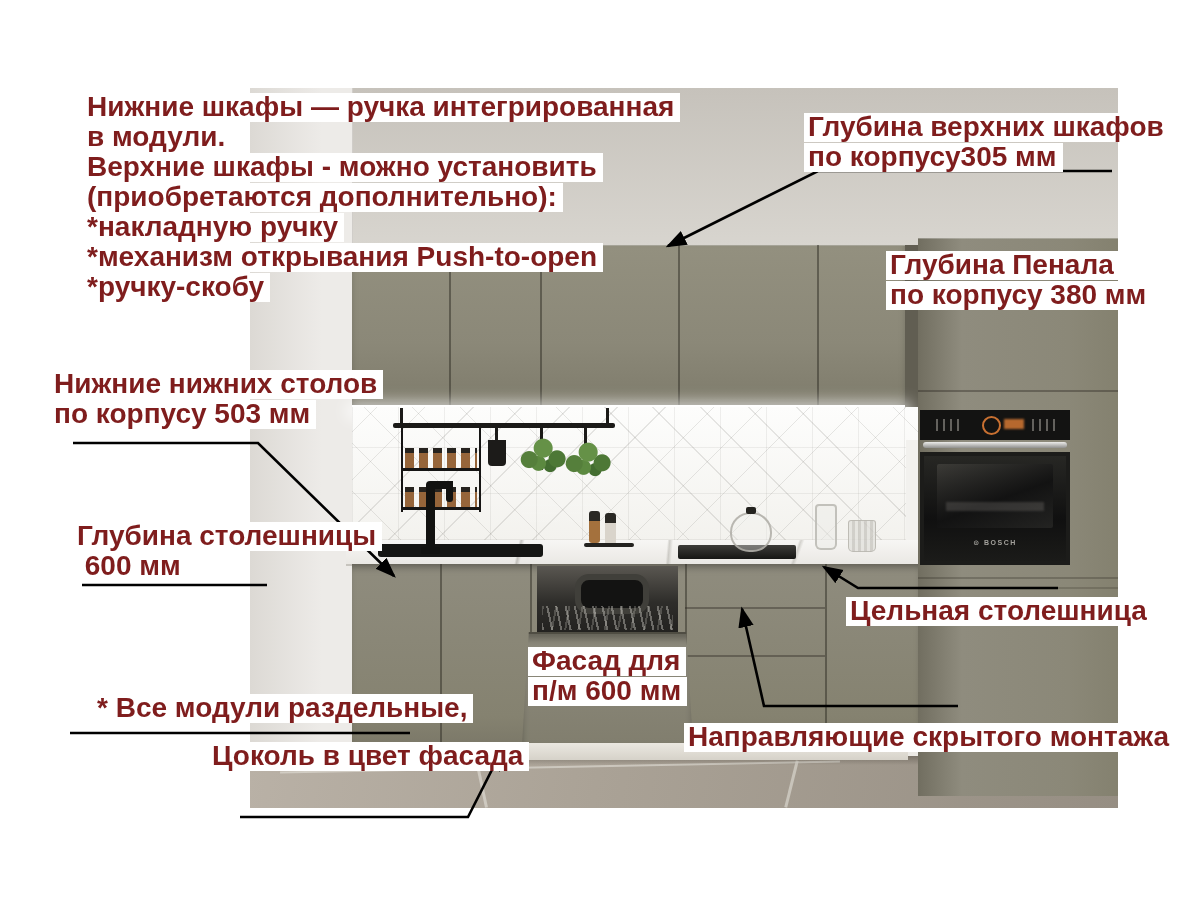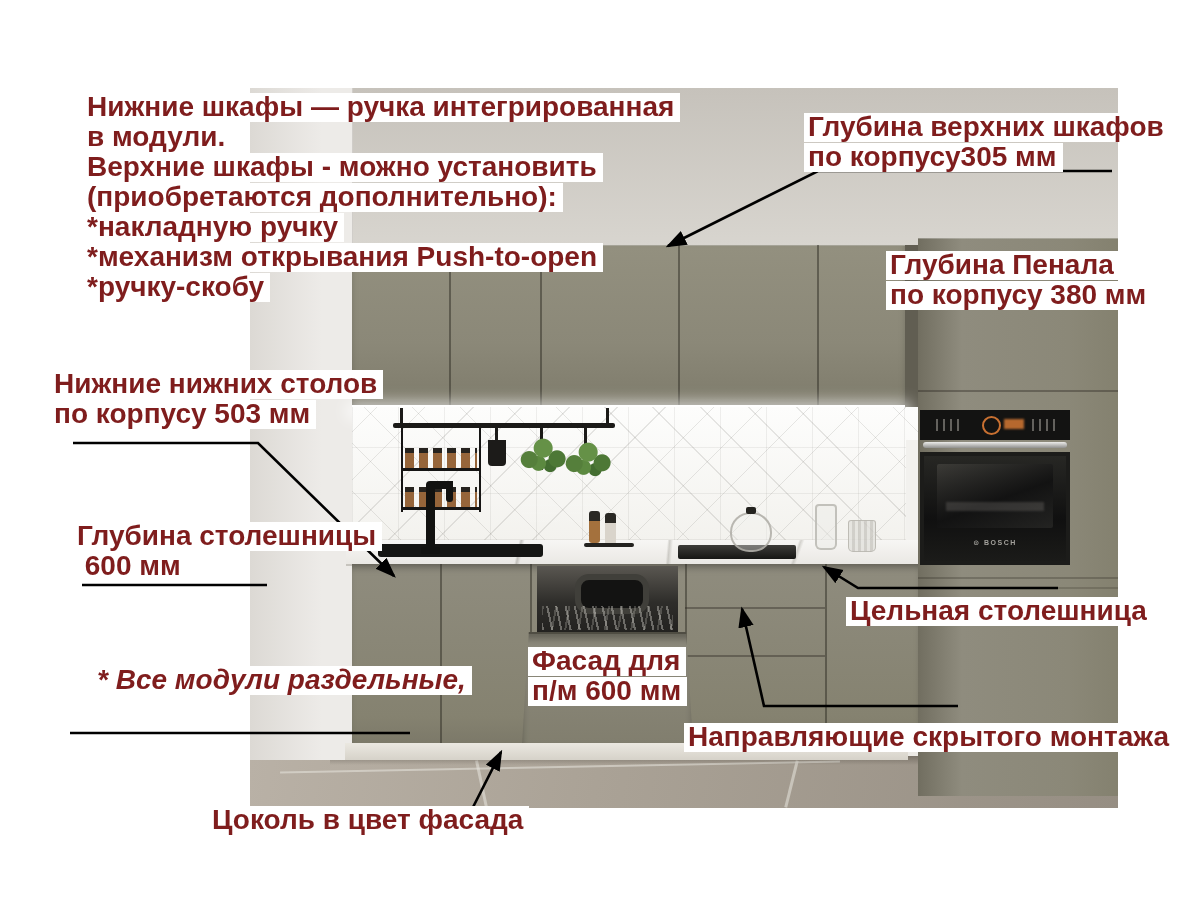--- a/index.html
+++ b/index.html
@@ -118,21 +118,21 @@
   .teapot::before{content:"";position:absolute;left:14px;top:-7px;width:10px;height:7px;background:#24231f;border-radius:2px;}
   .carafe{left:565px;top:416px;width:22px;height:46px;border:2px solid rgba(190,188,182,.9);
     border-radius:4px 4px 6px 6px;background:rgba(236,235,231,.5);box-sizing:border-box;}
   .cup{left:598px;top:432px;width:26px;height:30px;border:1px solid rgba(185,183,176,.9);
     background:repeating-linear-gradient(90deg,rgba(226,225,220,.8) 0 3px,rgba(200,198,192,.8) 3px 6px);
     border-radius:3px 3px 5px 5px;}
   
   #arrows{position:absolute;left:0;top:0;width:1201px;height:900px;pointer-events:none;}
   .lbl{position:absolute;font-weight:bold;font-size:28px;line-height:24px;color:#7f1d1d;text-align:right;}
   .lbl .hl{display:table;background:#fff;padding:2px 6px 3px 4px;margin-bottom:1px;white-space:pre;}
-  .italic{font-style:italic;}
+  .italic{margin-top:28px;}
 </style>
 </head>
 <body>
 
 <div id="stage">
 
   <div id="photo">
     <div class="abs floor"></div>
     <div class="abs seam" style="left:30px;top:678px;width:560px;transform:rotate(-1.1deg);"></div>
     <div class="abs seam" style="left:540px;top:672px;width:3px;height:48px;transform:rotate(14deg);"></div>
@@ -262,21 +262,21 @@
 
   <div class="lbl" style="left:73px;top:522px;">
     <span class="hl">Глубина столешницы</span>
     <span class="hl"> 600 мм</span>
   </div>
 
   <div class="lbl italic" style="left:93px;top:666px;">
     <span class="hl">* Все модули раздельные,</span>
   </div>
 
-  <div class="lbl" style="left:208px;top:806px;">
+  <div class="lbl" style="left:208px;top:742px;">
     <span class="hl">Цоколь в цвет фасада</span>
   </div>
 
   <div class="lbl" style="left:528px;top:647px;">
     <span class="hl">Фасад для</span>
     <span class="hl">п/м 600 мм</span>
   </div>
 
   <div class="lbl" style="left:846px;top:597px;">
     <span class="hl">Цельная столешница</span>

